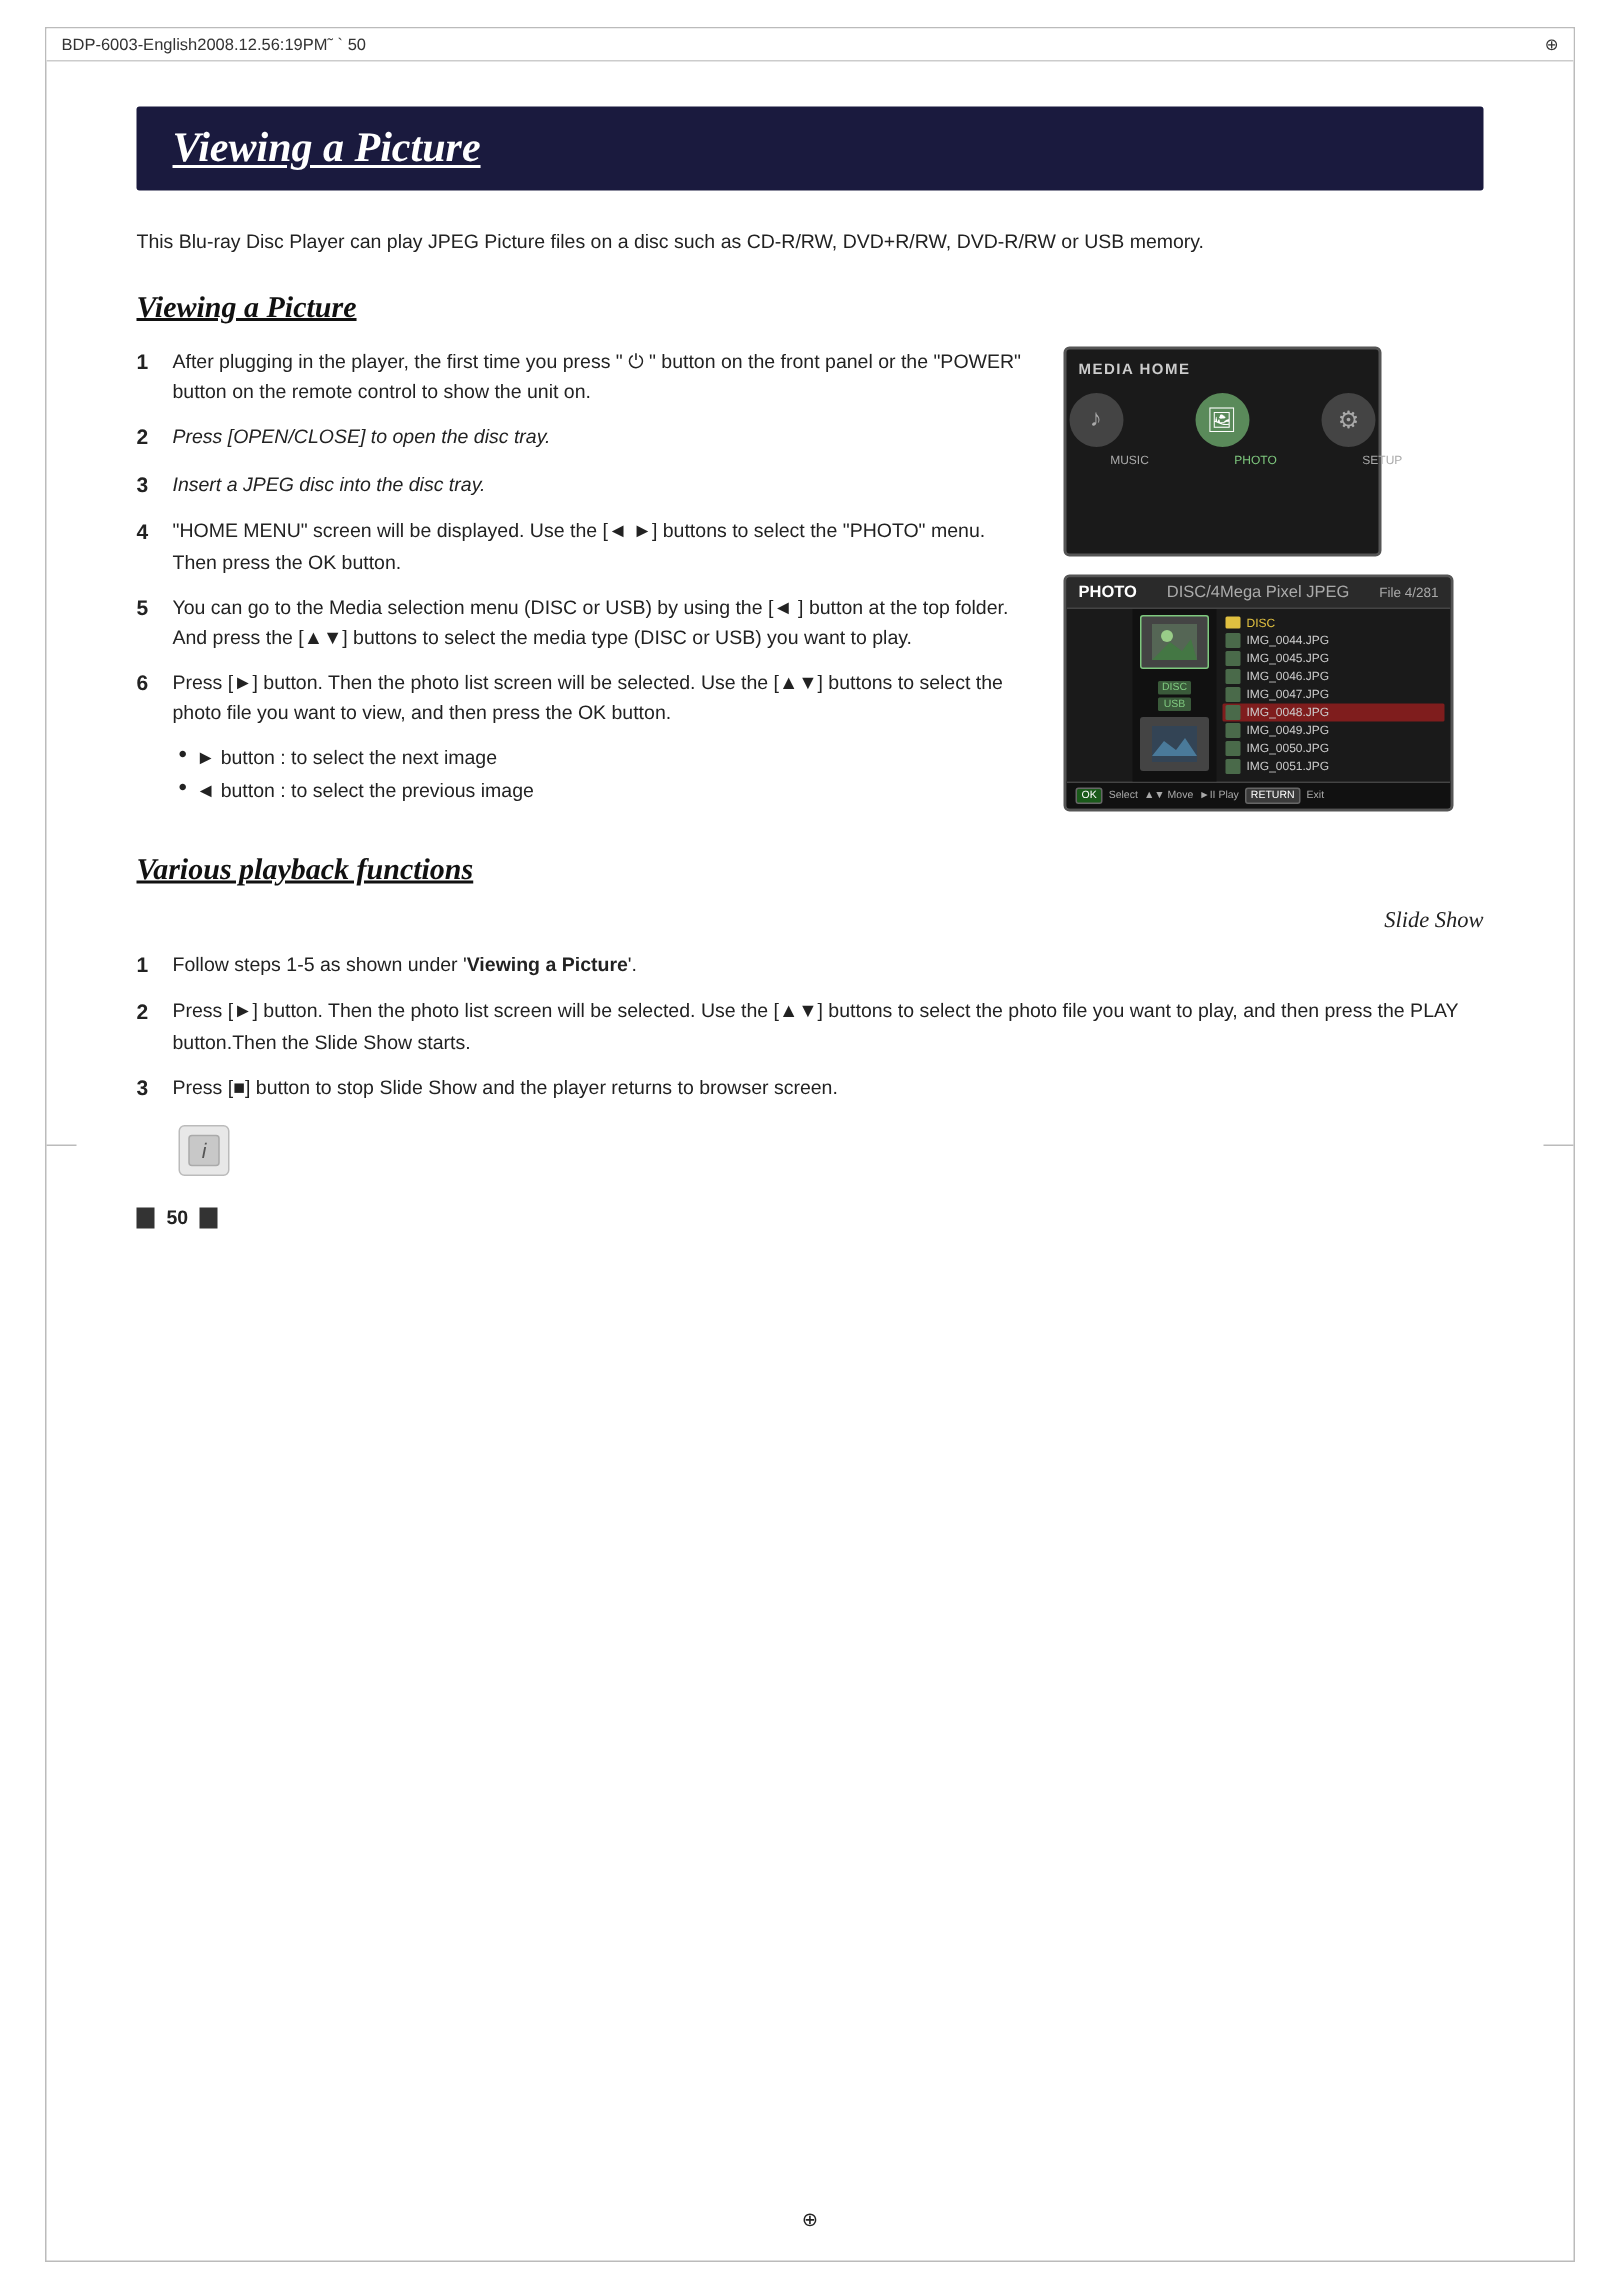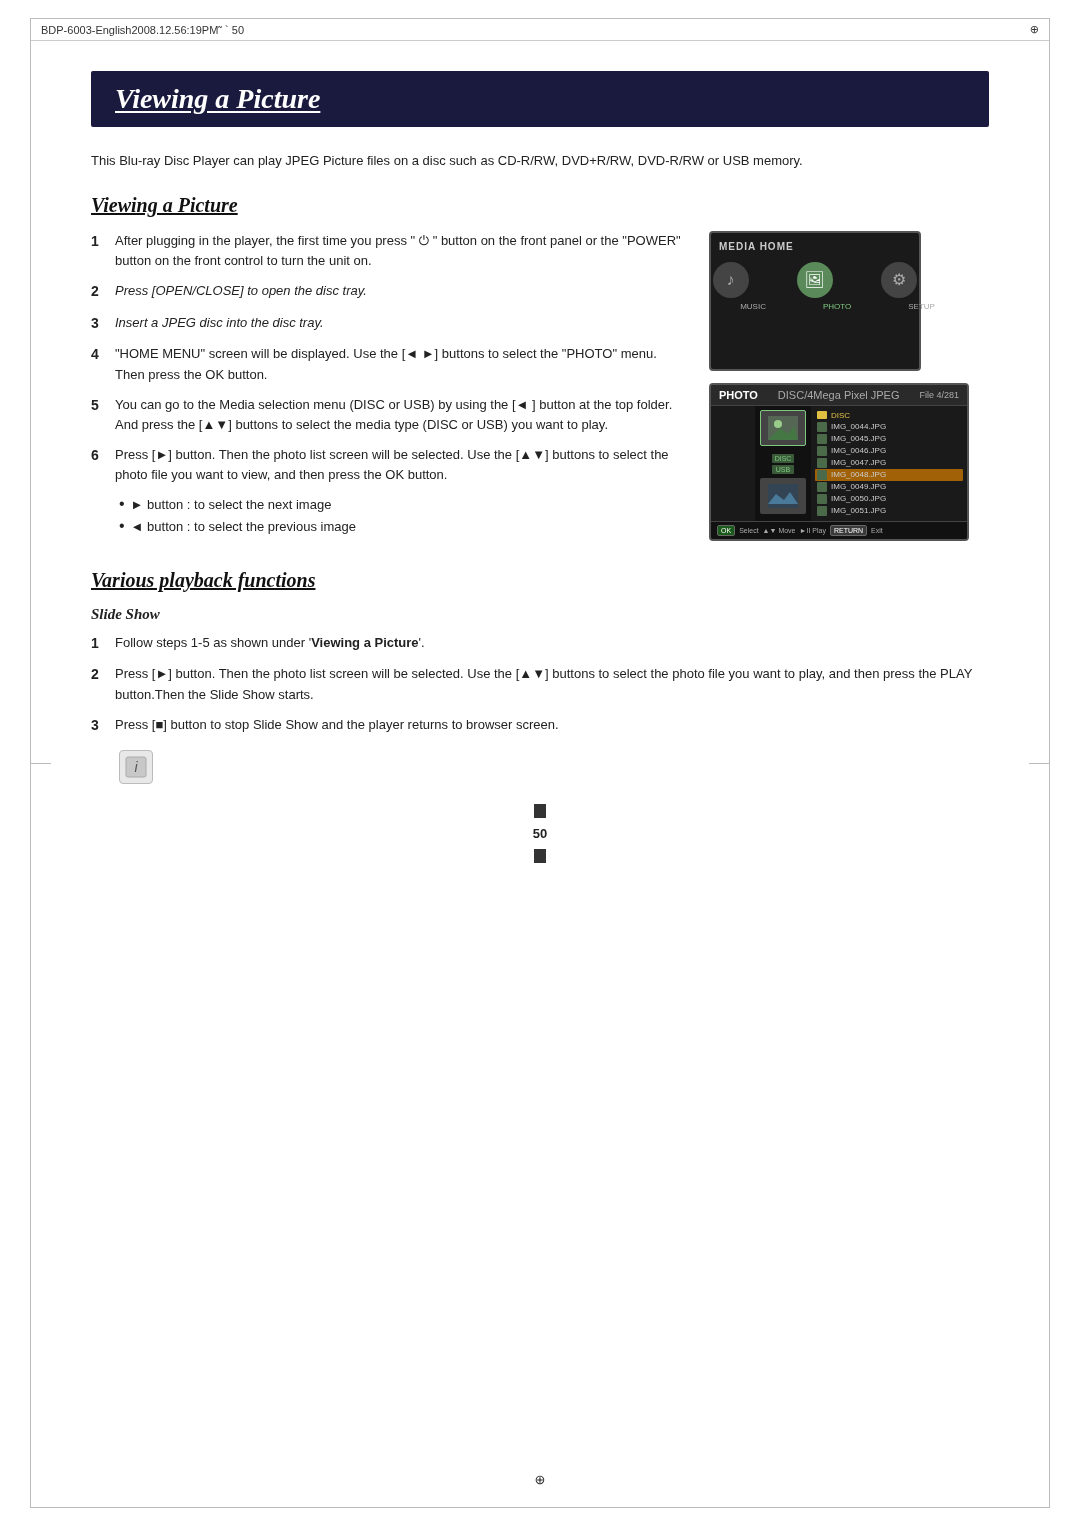--- a/index.html
+++ b/index.html
@@ -242,21 +242,21 @@
       padding: 4px;
     }
     .file-row {
       display: flex;
       align-items: center;
       gap: 4px;
       padding: 1px 2px;
       border-radius: 1px;
     }
     .file-row.selected {
-      background: #a16207;
+      background: #7f1d1d;
     }
     .file-icon {
       width: 10px;
       height: 10px;
       background: #4a6a4a;
       border-radius: 1px;
       flex-shrink: 0;
     }
     .file-name {
       color: #ccc;
@@ -289,24 +289,25 @@
       font-size: 7px;
     }
 
     
     .section2 {
       margin-top: 28px;
     }
     .subsection-title {
       font-size: 15px;
       font-style: italic;
-      font-weight: bold;
+      font-weight: normal;
       font-family: Georgia, serif;
       margin-bottom: 10px;
       margin-top: 4px;
+      text-align: right;
     }
 
     
     .note-box {
       display: flex;
       gap: 10px;
       margin-top: 14px;
       margin-left: 28px;
       font-size: 11px;
       font-style: italic;
@@ -325,21 +326,20 @@
       font-size: 18px;
       flex-shrink: 0;
     }
     .page-number {
       margin-top: 20px;
       font-weight: bold;
       font-size: 13px;
       display: flex;
       align-items: center;
       gap: 8px;
-      flex-direction: column;
     }
     .page-num-bar {
       width: 12px;
       height: 14px;
       background: #333;
       display: inline-block;
     }
 
     
     .bottom-crosshair {
@@ -385,21 +385,21 @@
 
     <div class="section1">
       <div class="section-title">Viewing a Picture</div>
 
       <div class="content-cols">
 
         <div class="steps-col">
 
           <div class="step-item">
             <span class="step-num">1</span>
-            <span class="step-text">After plugging in the player, the first time you press " ⏻ " button on the front panel or the "POWER" button on the front control to turn the unit on.</span>
+            <span class="step-text">After plugging in the player, the first time you press " ⏻ " button on the front panel or the "POWER" button on the remote control to show the unit on.</span>
           </div>
 
           <div class="step-item">
             <span class="step-num">2</span>
             <span class="step-text"><em>Press [OPEN/CLOSE] to open the disc tray.</em></span>
           </div>
 
           <div class="step-item">
             <span class="step-num">3</span>
             <span class="step-text"><em>Insert a JPEG disc into the disc tray.</em></span>

